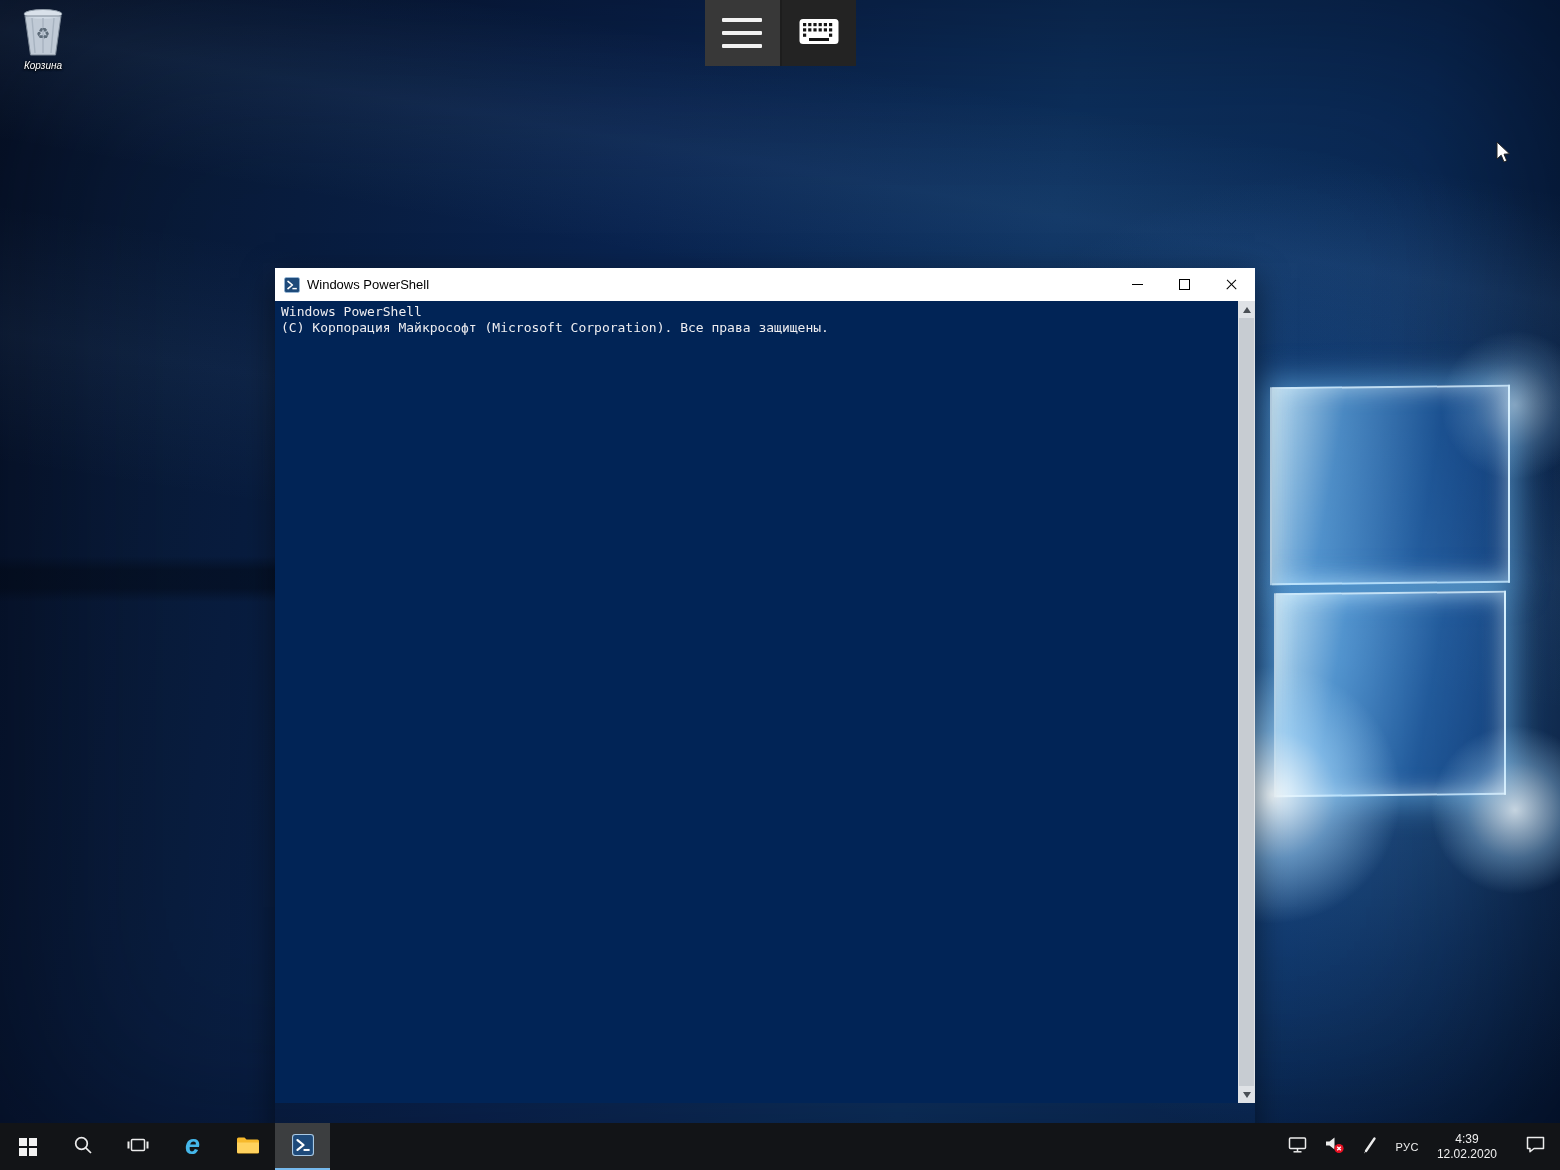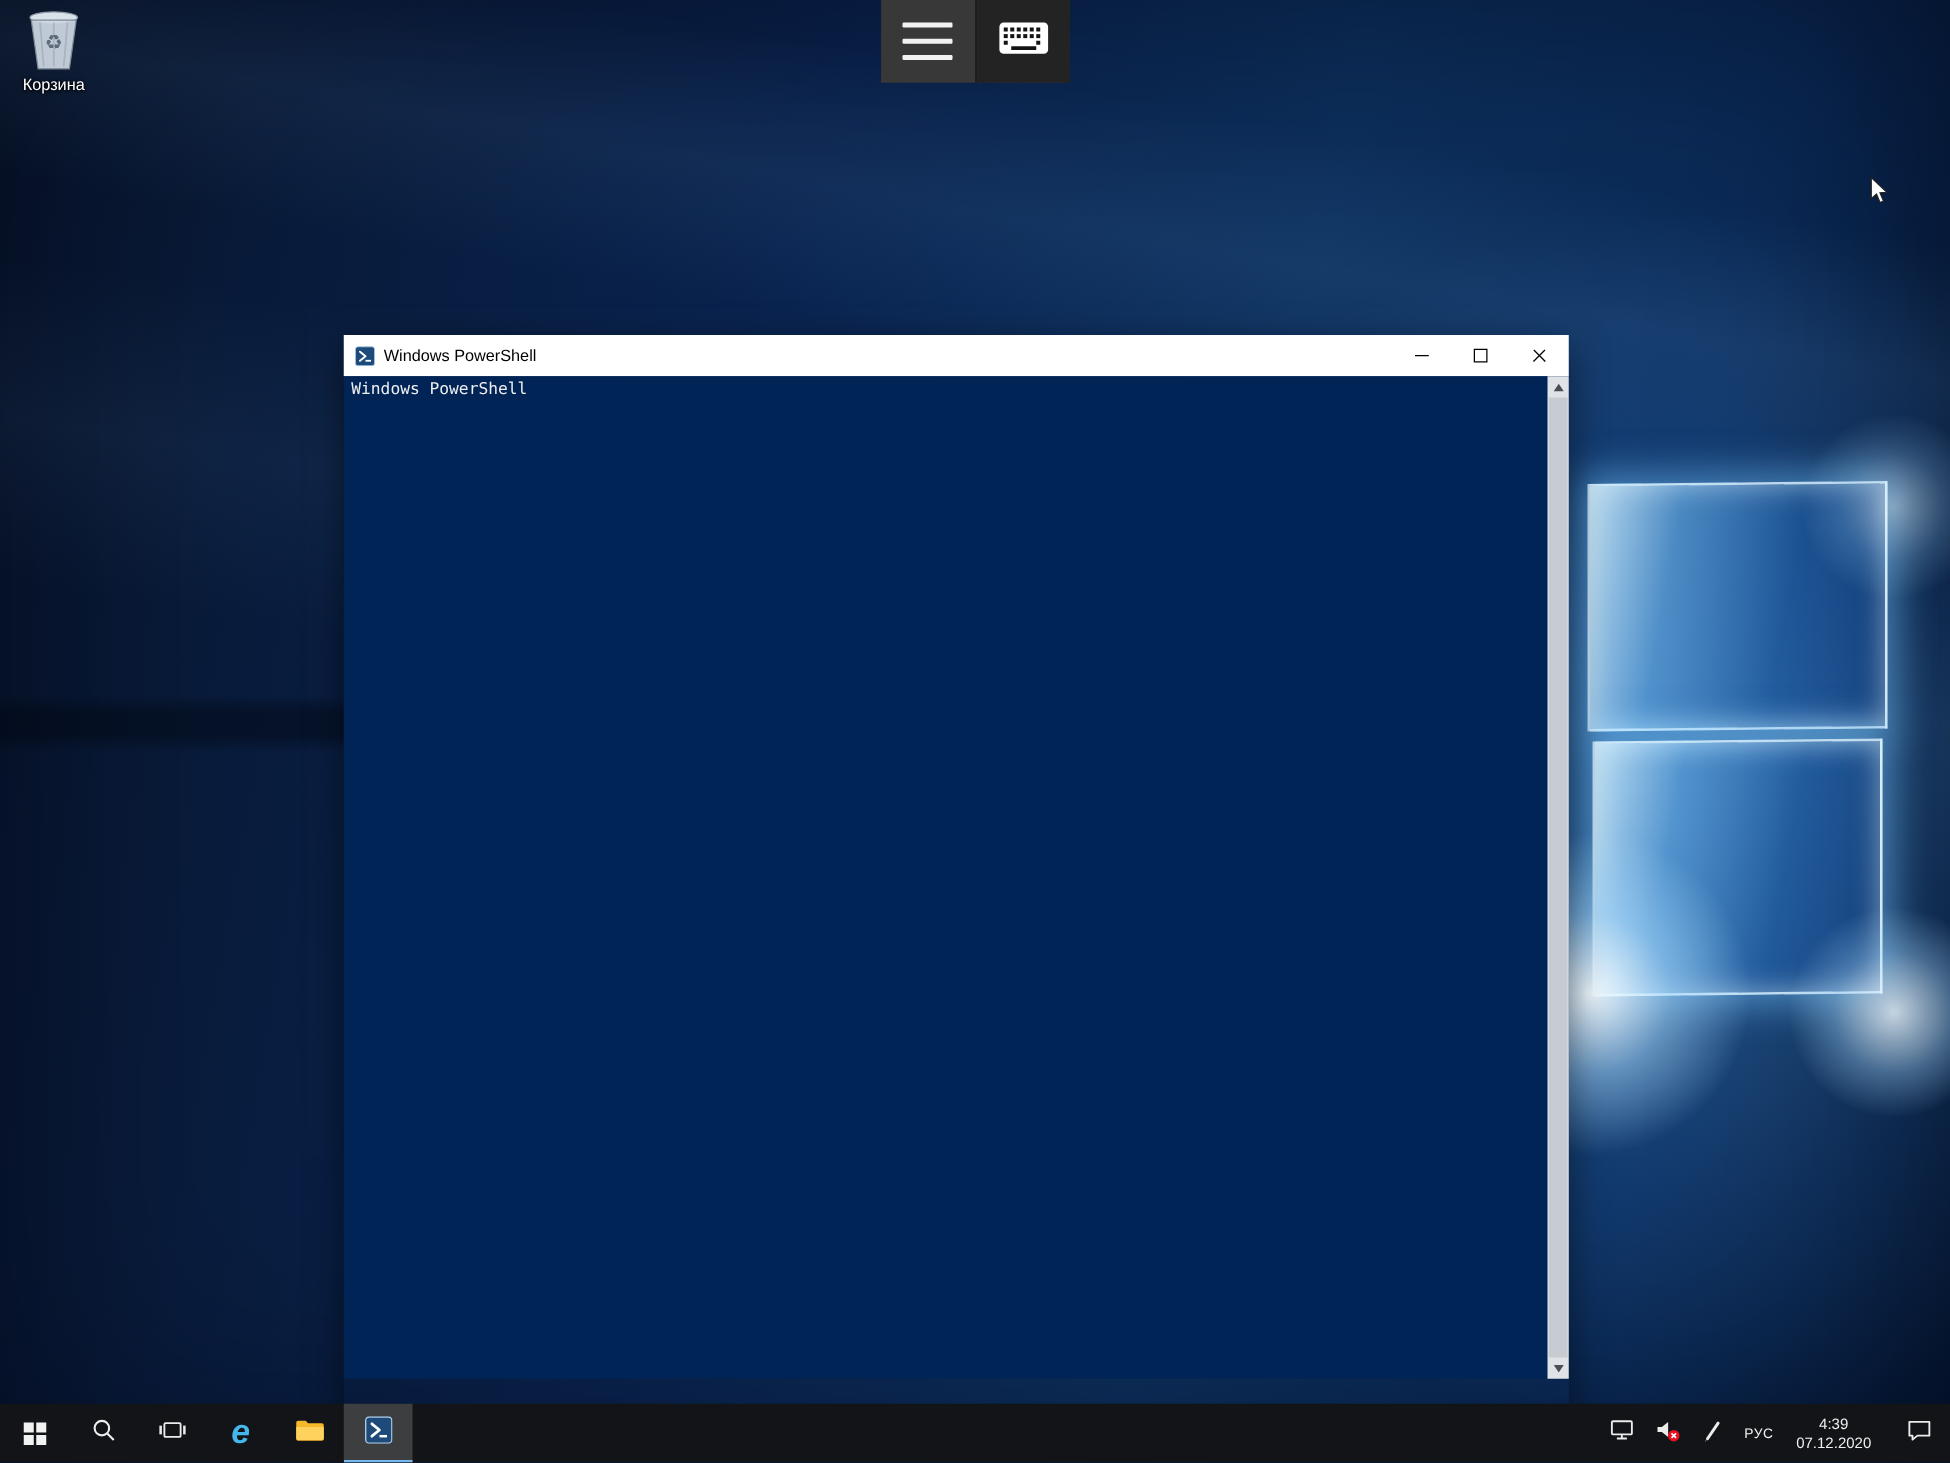--- a/index.html
+++ b/index.html
@@ -34,21 +34,21 @@
   .burst1{left:1142px;top:665px;width:260px;height:260px;
     background:radial-gradient(circle, rgba(245,252,255,.95), rgba(170,220,255,.5) 35%, rgba(170,220,255,0) 70%);}
   .burst2{left:1430px;top:725px;width:170px;height:170px;
     background:radial-gradient(circle, rgba(240,250,255,.8), rgba(170,220,255,.35) 40%, rgba(170,220,255,0) 70%);}
   .burst3{left:1440px;top:330px;width:150px;height:150px;
     background:radial-gradient(circle, rgba(220,242,255,.5), rgba(170,220,255,.2) 40%, rgba(170,220,255,0) 70%);}
 
   
   .desktop-icon{position:absolute;left:8px;top:6px;width:70px;text-align:center;z-index:2;cursor:default;}
   .bin-wrap{width:46px;height:52px;margin:0 auto;position:relative;}
-  .bin-label{margin-top:2px;font-size:13px;color:#fff;text-shadow:0 1px 2px #000,0 0 3px rgba(0,0,0,.8);}
+  .bin-label{margin-top:2px;font-size:10px;color:#fff;text-shadow:0 1px 2px #000,0 0 3px rgba(0,0,0,.8);font-style:italic;}
 
   
   .console-toolbar{position:absolute;left:705px;top:0;width:151px;height:66px;z-index:6;display:flex;background:#333;}
   .tb-cell{flex:1;display:flex;align-items:center;justify-content:center;flex-direction:column;gap:8px;border:none;background:#383838;cursor:pointer;}
   .tb-cell.kb{background:#232323;}
   .tb-sep{width:2px;background:#1d1d1d;}
   .hbar{width:40px;height:4px;background:#f2f2f2;border-radius:1px;}
 
   
   .ps-window{position:absolute;left:275px;top:268px;width:980px;height:1047px;z-index:5;
@@ -172,20 +172,21 @@
           <span class="glyph-max"></span>
         </div>
       <div class="wbtn">
         <span class="glyph-x a"></span>
         <span class="glyph-x b"></span>
       </div>
     </div>
   </div>
   <div class="console">
     <div class="cline">Windows PowerShell</div>
+    <div class="cline">(C) Корпорация Майкрософт (Microsoft Corporation). Все права защищены.</div>
     <div class="cline"></div>
 
     <div class="scrollbar">
       <div class="sb-arrow up">
           <span class="tri-up"></span>
         </div>
       <div class="sb-thumb"></div>
       <div class="sb-arrow down">
           <span class="tri-down"></span>
         </div>
@@ -268,21 +269,21 @@
           <line x1="5" y1="16" x2="13.5" y2="3.5" stroke="#ececec" stroke-width="2.4" stroke-linecap="round"></line>
           <path d="M4.2 17.6 L3.2 18.4 L3.6 17.1 Z" fill="#ececec"></path>
         </svg>
       </span>
     </div>
     <div class="tray-btn">
       <span class="lang">РУС</span>
     </div>
     <div class="clock">
       <div>4:39</div>
-      <div>07.12.2020</div>
+      <div>12.02.2020</div>
     </div>
     <div class="tray-btn action-center">
       <span>
         <svg width="21" height="19" viewBox="0 0 21 19">
           <path d="M2.5 2.5 h16 v11 h-9.5 l-4 3.2 v-3.2 h-2.5 Z" stroke="#ececec" stroke-width="1.5" fill="none" stroke-linejoin="round"></path>
         </svg>
       </span>
     </div>
   </div>
 </div>

